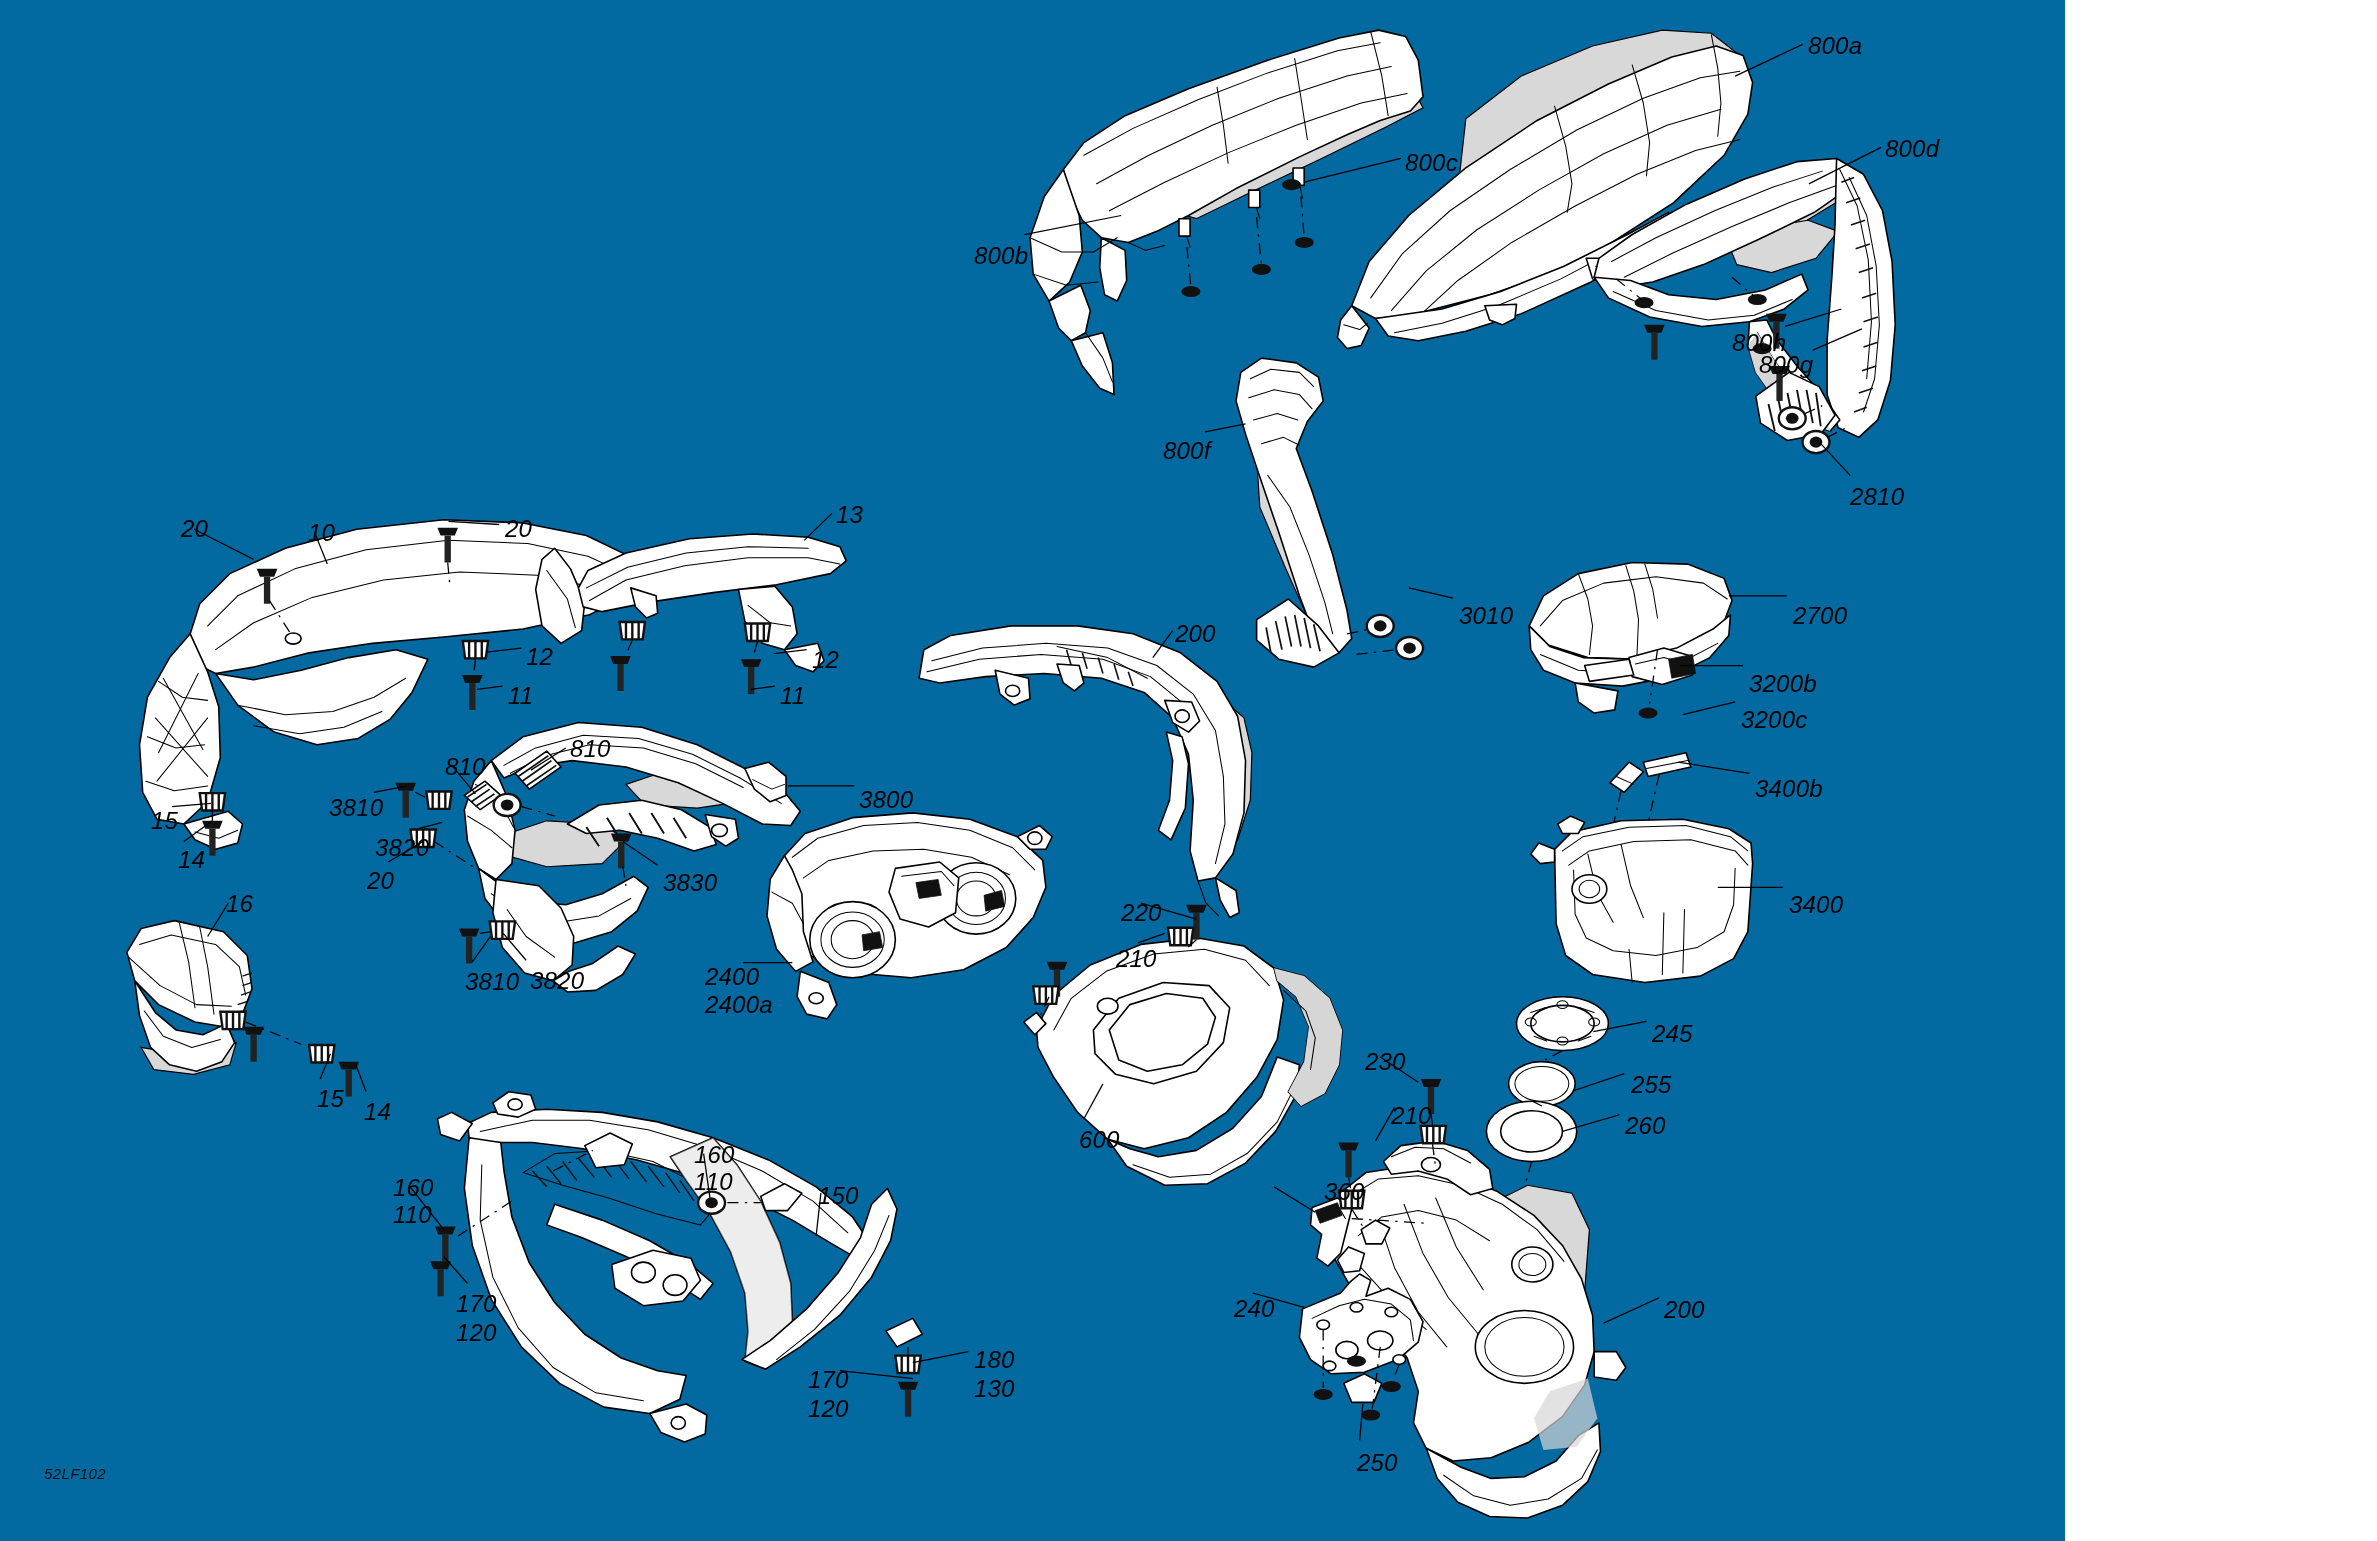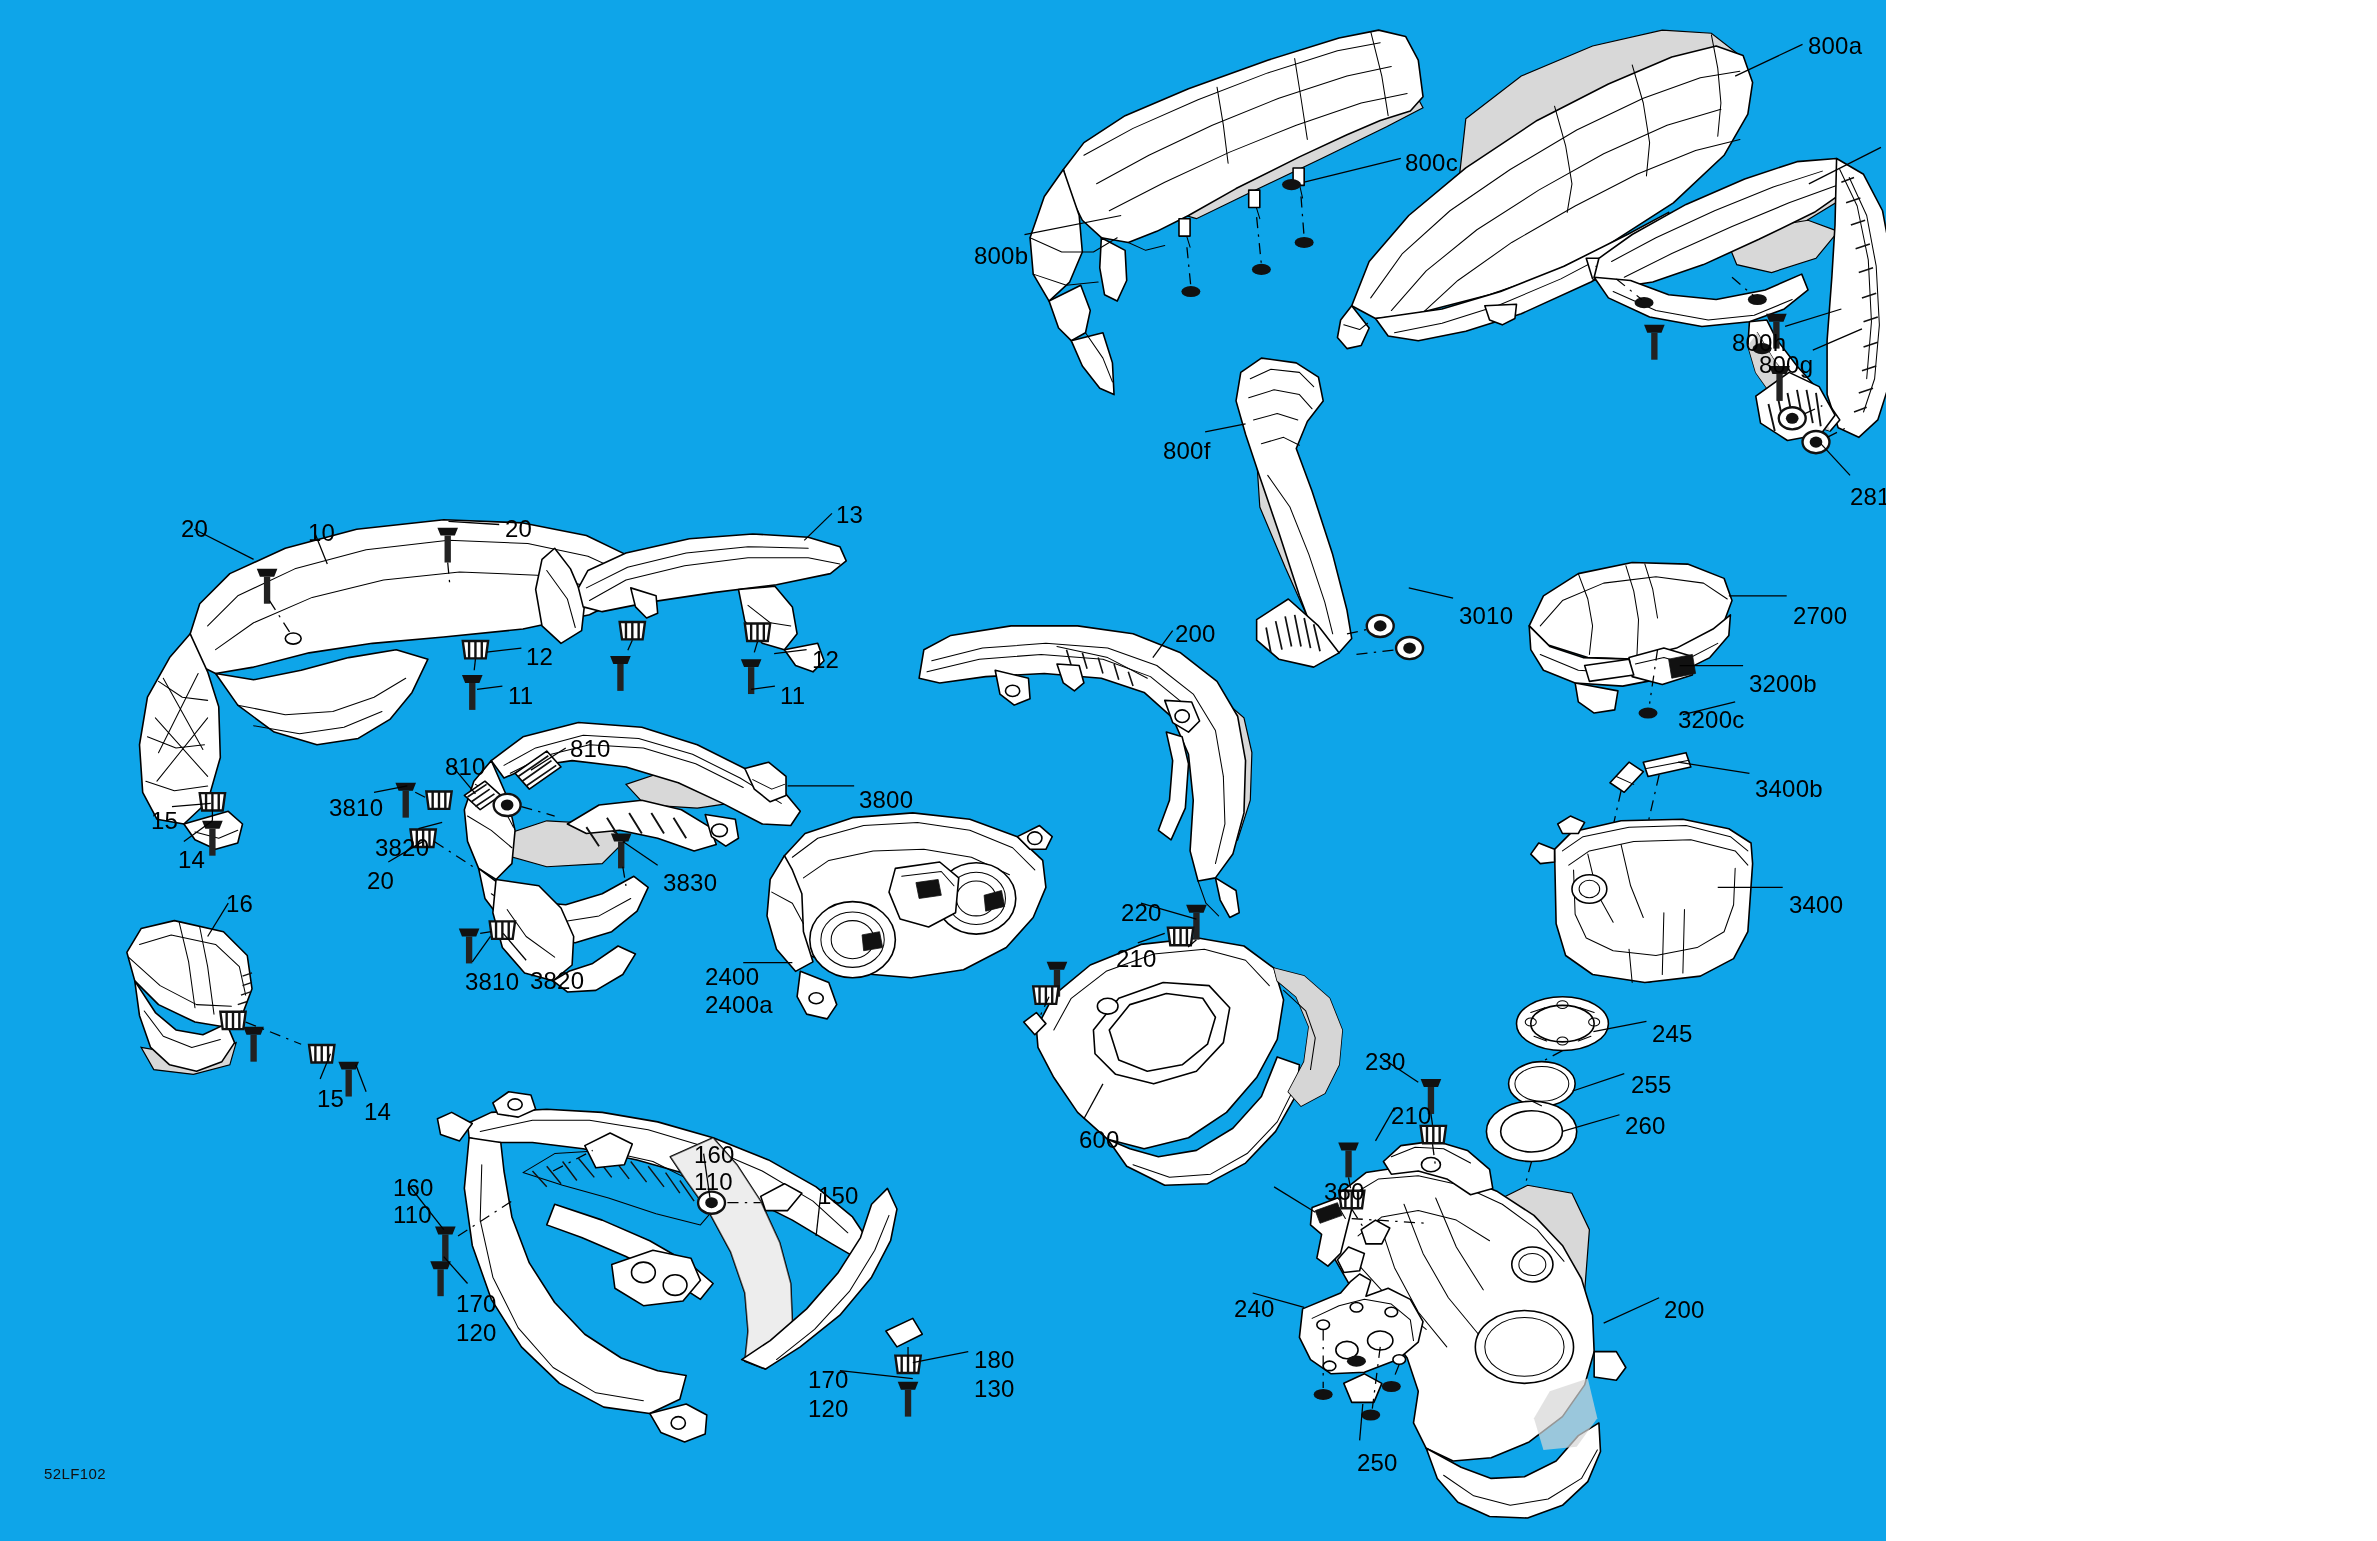--- a/index.html
+++ b/index.html
@@ -7,24 +7,25 @@
     margin: 0;
     padding: 0;
     background: #ffffff;
   }
   body {
     font-family: "Liberation Sans", sans-serif;
     color: #000000;
   }
   #sheet {
     position: relative;
-    width: 1886px;
+    width: 2065px;
     height: 1541px;
-    background: #0ea5e9;
+    background: #0369a1;
     overflow: hidden;
+    font-style: italic;
   }
   #artwork {
     position: absolute;
     left: 0; top: 0;
     width: 2377px;
     height: 1541px;
   }
   .callout {
     position: absolute;
     font-family: "Liberation Sans", sans-serif;
@@ -767,21 +768,21 @@
       <div class="callout" style="left: 974px; top: 242px;">800b</div>
       <div class="callout" style="left: 1885px; top: 135px;">800d</div>
       <div class="callout" style="left: 1732px; top: 329px;">800h</div>
       <div class="callout" style="left: 1759px; top: 351px;">800g</div>
       <div class="callout" style="left: 1850px; top: 483px;">2810</div>
       <div class="callout" style="left: 1163px; top: 437px;">800f</div>
       <div class="callout" style="left: 1459px; top: 602px;">3010</div>
       <div class="callout" style="left: 1175px; top: 620px;">200</div>
       <div class="callout" style="left: 1793px; top: 602px;">2700</div>
       <div class="callout" style="left: 1749px; top: 670px;">3200b</div>
-      <div class="callout" style="left: 1678px; top: 706px; text-align: right;">3200c</div>
+      <div class="callout" style="left: 1741px; top: 706px; text-align: right;">3200c</div>
       <div class="callout" style="left: 1755px; top: 775px;">3400b</div>
       <div class="callout" style="left: 1789px; top: 891px;">3400</div>
       <div class="callout" style="left: 1652px; top: 1020px;">245</div>
       <div class="callout" style="left: 1631px; top: 1071px;">255</div>
       <div class="callout" style="left: 1625px; top: 1112px;">260</div>
       <div class="callout" style="left: 181px; top: 515px;">20</div>
       <div class="callout" style="left: 308px; top: 519px;">10</div>
       <div class="callout" style="left: 505px; top: 515px;">20</div>
       <div class="callout" style="left: 836px; top: 501px;">13</div>
       <div class="callout" style="left: 526px; top: 643px;">12</div>

